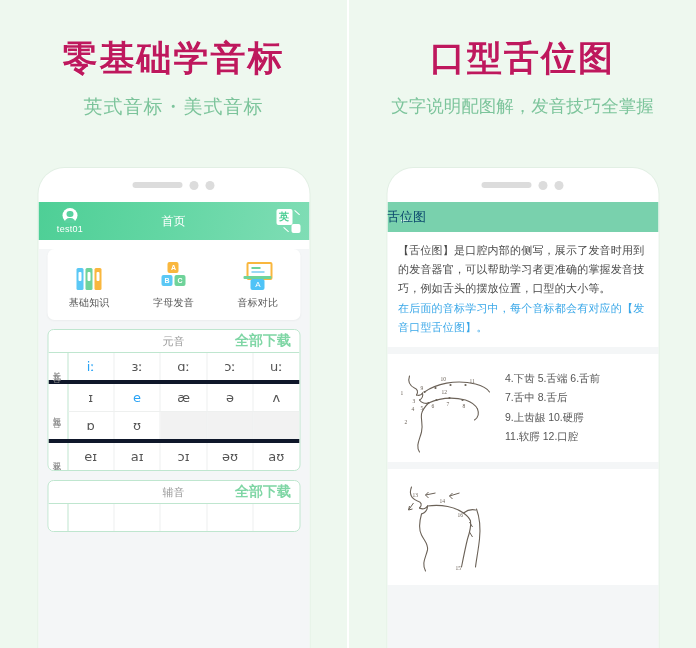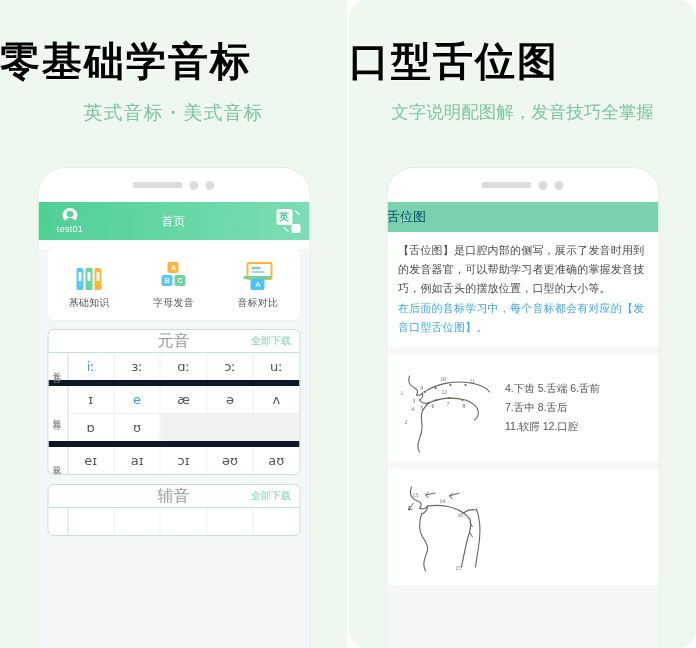--- a/index.html
+++ b/index.html
@@ -3,26 +3,26 @@
 <meta charset="utf-8">
 <style>
   html,body{margin:0;padding:0;}
   body{
     width:696px;height:648px;overflow:hidden;
     font-family:"Liberation Sans","DejaVu Sans",sans-serif;
     background:#ffffff;
   }
   .stage{position:relative;width:696px;height:648px;display:flex;background:#ffffff;}
   .panel{position:relative;width:347px;height:648px;background:#eef8ef;overflow:hidden;}
-  .panel.right{margin-left:2px;width:347px;border-radius:18px;}
+  .panel.right{margin-left:2px;width:347px;}
 
   
   .p-title{
-    color:#000000;font-weight:bold;
-    font-size:40px;letter-spacing:2px;margin-top:38px;line-height:1.15;
+    text-align:center;color:#be185d;font-weight:bold;
+    font-size:35px;letter-spacing:2px;margin-top:38px;line-height:1.15;
     text-shadow:0 1px 0 rgba(255,255,255,.6);
   }
   .p-sub{
     text-align:center;color:#7cc49b;font-size:19px;margin-top:16px;letter-spacing:1px;
   }
   .p-sub.wide{font-size:17.5px;letter-spacing:0px;}
 
   
   .phone{
     position:absolute;left:50%;transform:translateX(-50%);
@@ -125,23 +125,23 @@
   }
 
   
   .ptable{
     margin:9px 9px 0 9px;background:#fff;border:1px solid #bfe6cf;border-radius:6px;overflow:hidden;
   }
   .pt-head{
     position:relative;height:22px;display:flex;align-items:center;justify-content:center;
     border-bottom:1px solid #bfe6cf;
   }
-  .pt-head .t{font-size:16px;color:#9a9a9a;}
-  .pt-head .dl{position:absolute;right:8px;font-size:10px;color:#7fd6a5;}
-  .pt-row{display:flex;border-bottom:6px solid #0f172a;}
+  .pt-head .t{font-size:11px;color:#9a9a9a;}
+  .pt-head .dl{position:absolute;right:8px;font-size:14px;color:#7fd6a5;font-weight:bold;}
+  .pt-row{display:flex;border-bottom:4px solid #0f172a;}
   .pt-row:last-child{border-bottom:none;}
   .pt-rowlabel{
     width:19px;flex:none;border-right:1px solid #bfe6cf;background:#fff;
     display:flex;align-items:center;justify-content:center;
     font-size:8.5px;color:#8a8a8a;writing-mode:vertical-rl;letter-spacing:1px;padding:2px 0;
   }
   .pt-cells{flex:1;}
   .pt-line{display:flex;}
   .pt-line + .pt-line{border-top:1px solid #eef0ef;}
   .pt-cell{
@@ -366,20 +366,21 @@
                 <text x="65" y="46">8</text>
               <text x="23" y="28">9</text>
                 <text x="43" y="19">10</text>
               <text x="72" y="21">11</text>
                 <text x="44" y="32">12</text>
             </g>
           </svg>
           <div class="legend">
             <div>4.下齿 5.舌端 6.舌前</div>
             <div>7.舌中 8.舌后</div>
+            <div>9.上齿龈 10.硬腭</div>
             <div>11.软腭 12.口腔</div>
           </div>
         </div>
 
         <div class="blk">
           <svg class="diagram" width="100" height="100" viewBox="0 0 100 100">
             <g fill="none" stroke="#6b6258" stroke-width="1.1" stroke-linecap="round">
               <path d="M14 10 C11 18 15 22 20 24 C24 25 25 28 22 31"></path>
               <path d="M22 31 C26 33 29 31 30 29"></path>
               <path d="M30 29 C30 34 27 36 24 37"></path>

